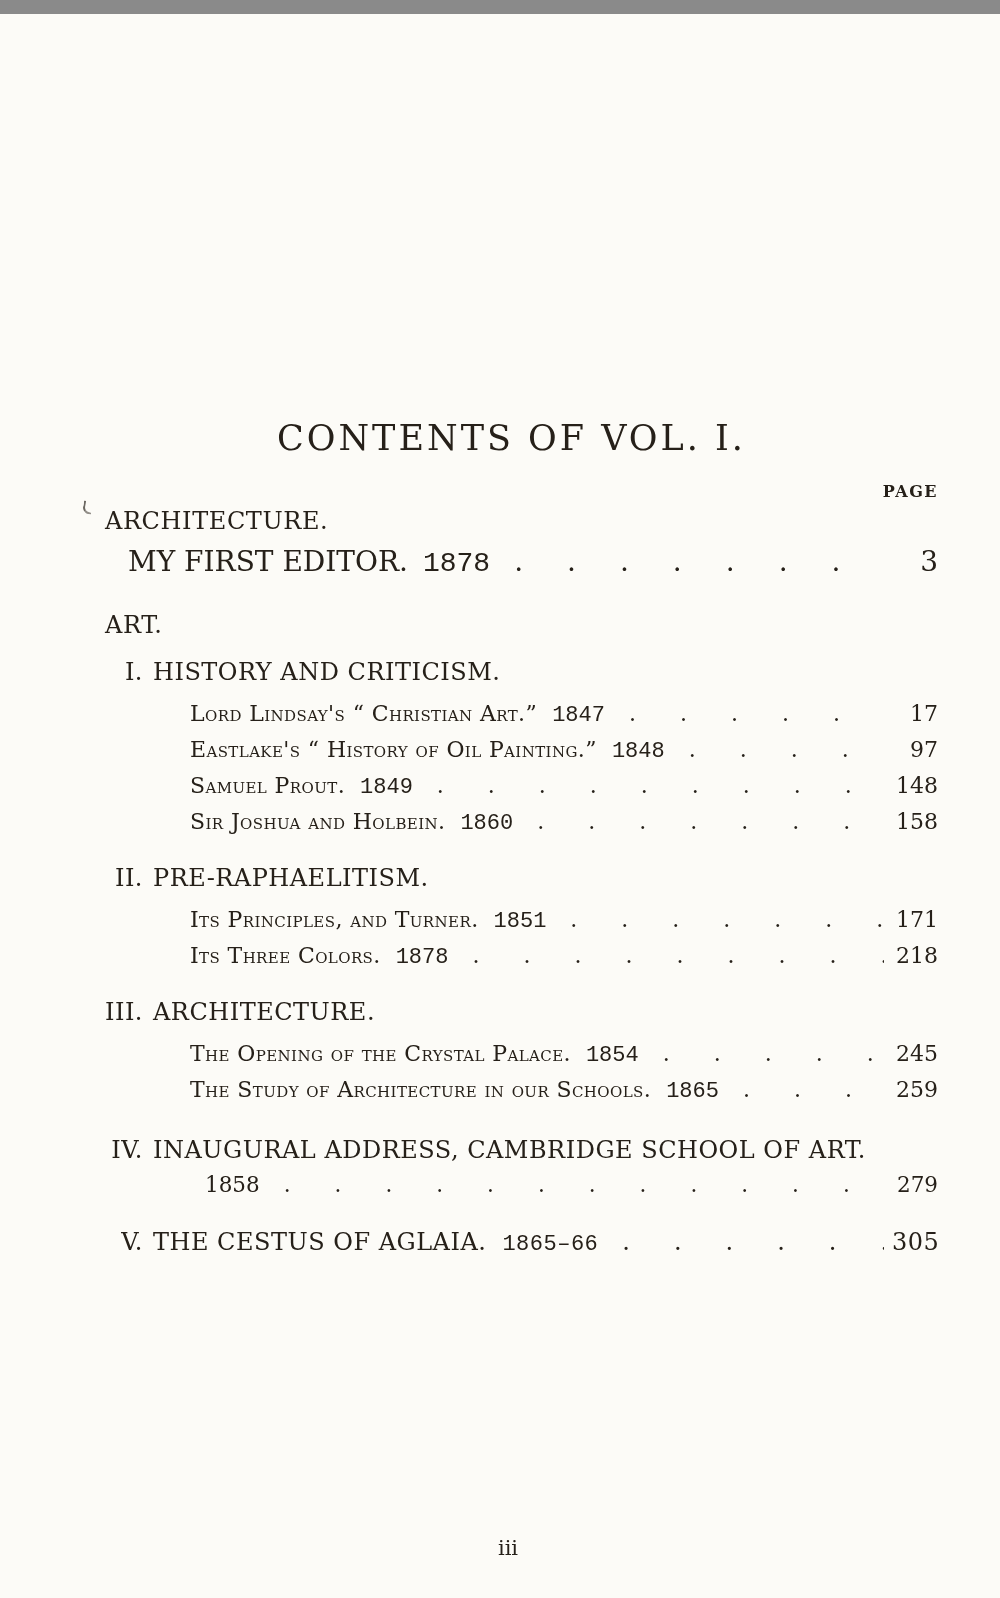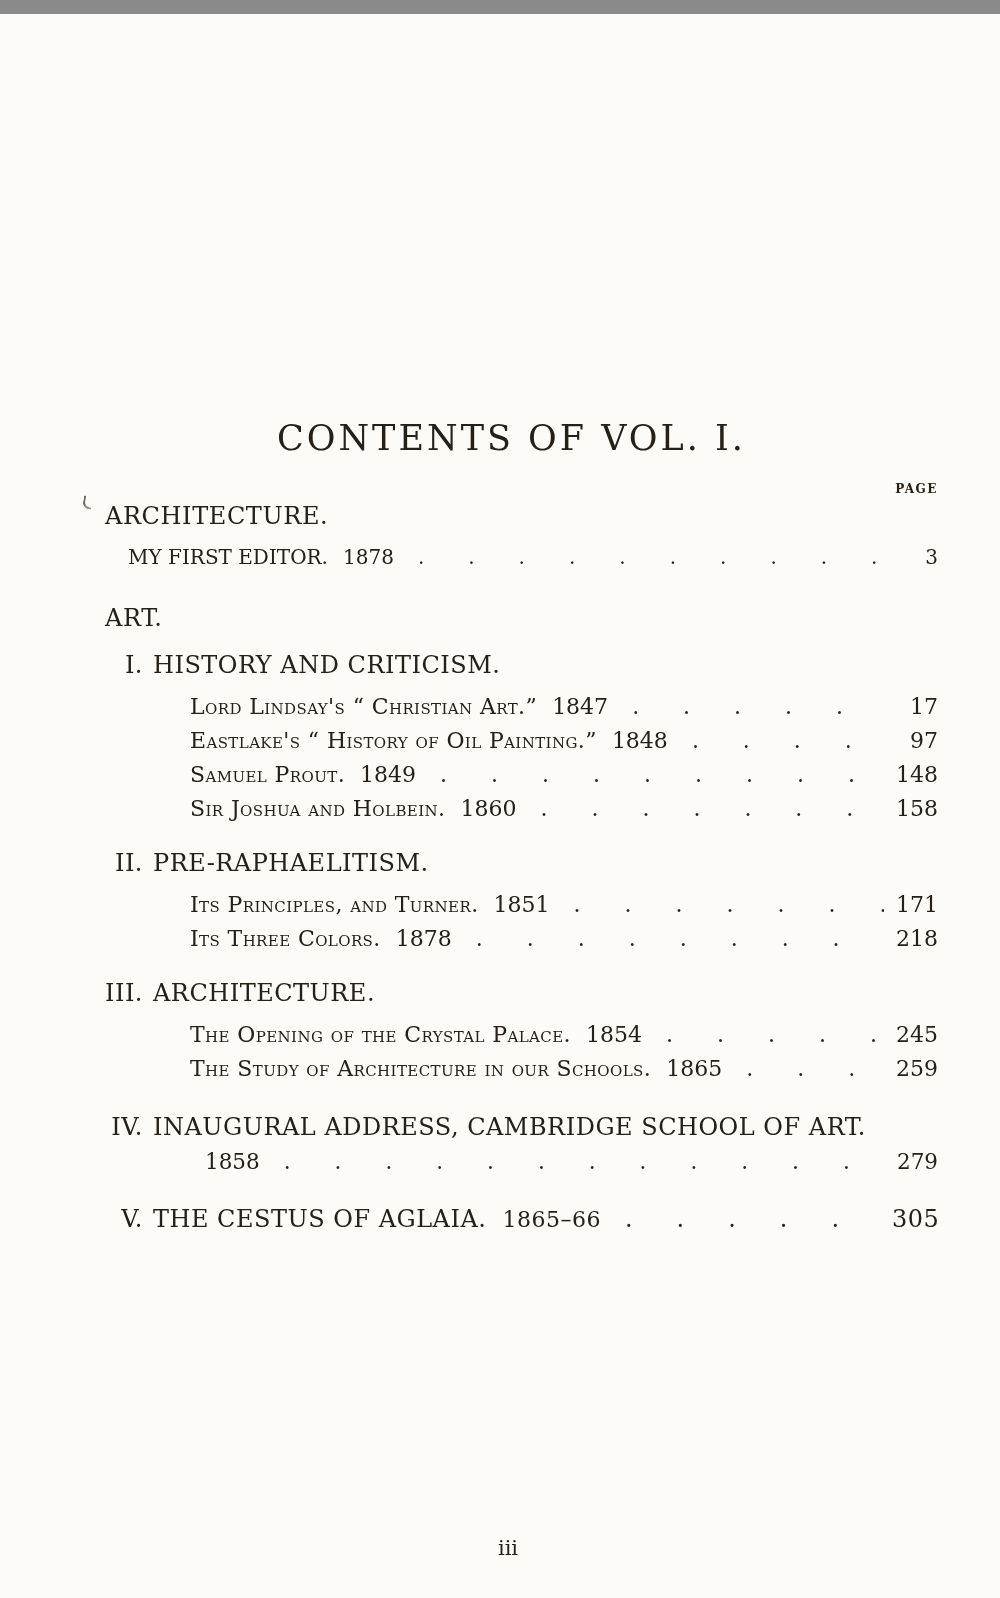--- a/index.html
+++ b/index.html
@@ -17,21 +17,21 @@
   .title {
     margin:404px 0 0 0;
     font-size:35px; font-weight:400;
     letter-spacing:3px;
     text-align:center;
     white-space:nowrap;
   }
   .page-label {
     margin-top:24px;
     text-align:right;
-    font-size:12px; font-weight:700;
+    font-size:16px; font-weight:700;
     letter-spacing:1.5px;
   }
 
   .h-main {
     margin-left:20px;
     font-size:24px; letter-spacing:0.6px;
     position:relative;
     white-space:nowrap;
   }
   .intro-h { margin-top:6px; }
@@ -45,25 +45,25 @@
     border-radius:0 0 0 7px;
     transform:rotate(10deg);
   }
 
   .entry {
     display:flex; align-items:baseline;
     line-height:34px;
     font-size:22px;
     white-space:nowrap;
   }
-  .intro-entry { margin:10px 0 0 43px; font-size:20px; }
+  .intro-entry { margin:10px 0 0 43px; font-size:28px; }
   .cont-entry  { margin-left:120px; font-size:21.5px; line-height:36px; }
 
   .sc   { font-variant-caps:small-caps; letter-spacing:0.4px; }
-  .date { margin-left:15px; }
+  .date { margin-left:15px;font-family:Liberation Mono, monospace; }
 
   .leader { flex:1 1 auto; overflow:hidden; margin:0 8px 0 10px; min-width:24px; }
   .leader::after {
     content:"..............................";
     letter-spacing:44px;
     padding-left:14px;
   }
 
   .pg { min-width:46px; text-align:right; }
 

